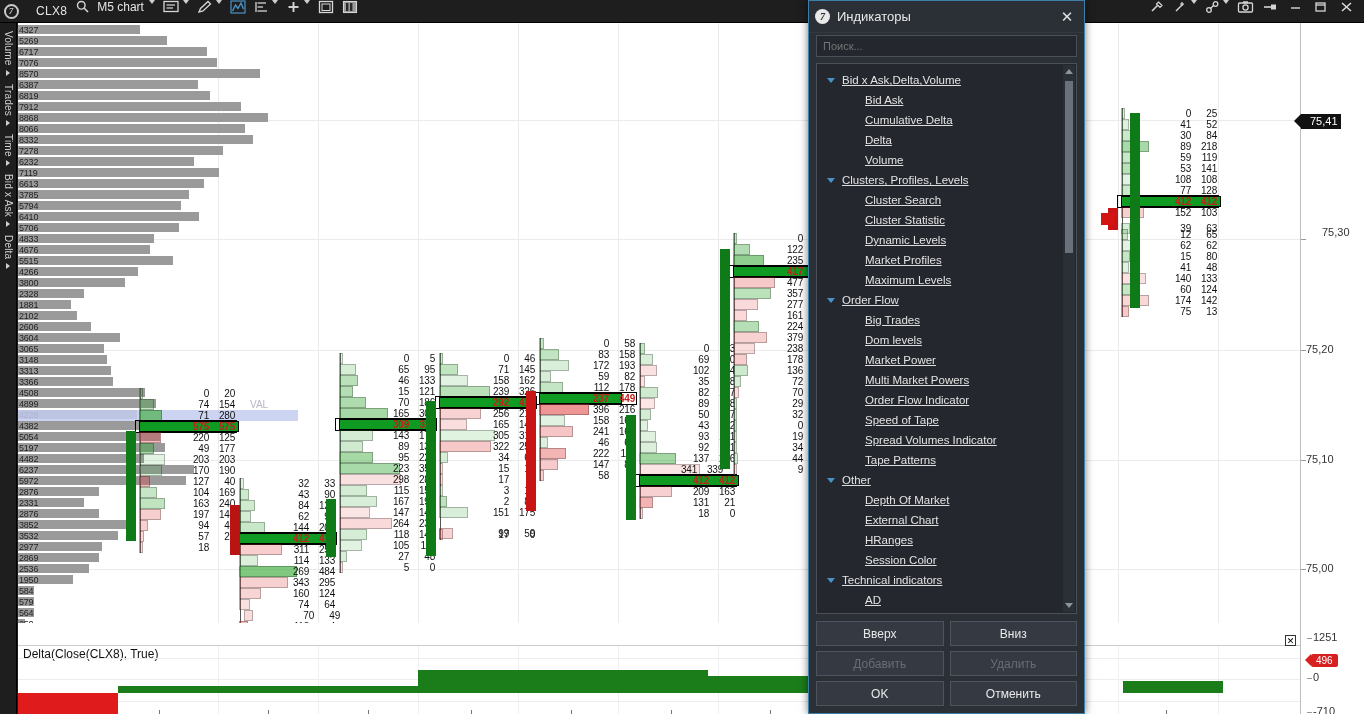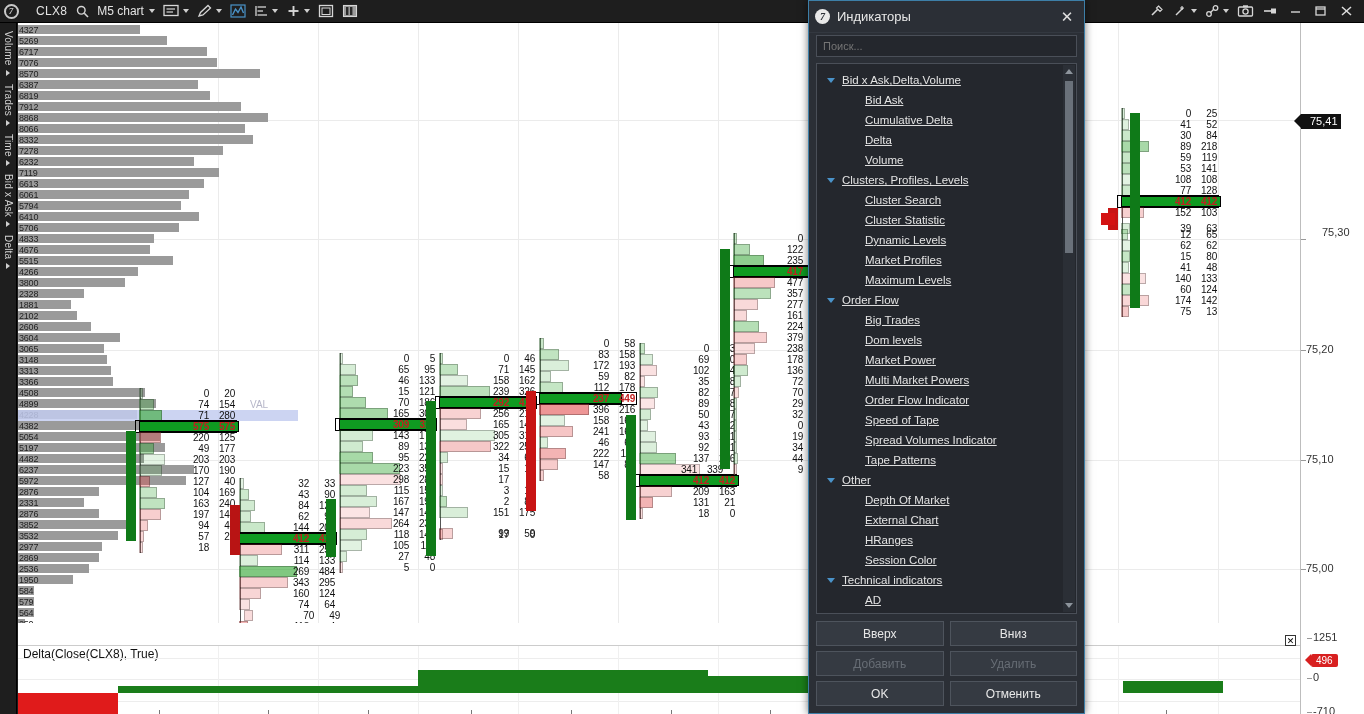--- a/index.html
+++ b/index.html
@@ -18,21 +18,21 @@
   .tb-logo{
     width:22px; height:22px; display:flex; align-items:center; justify-content:center;
     color:#cfcfcf; font-size:13px; font-weight:bold;
   }
   .tb-logo .circ{
     width:15px;height:15px;border-radius:50%;border:2px solid #c9c9c9;
     display:flex;align-items:center;justify-content:center;font-size:9px;
     font-style:italic;color:#c9c9c9;font-family:"Liberation Serif",serif;
   }
   .tb-sym{ color:#e4e4e4; font-size:12px; padding:0 5px 0 14px; letter-spacing:.3px;}
-  .tb-item{ display:flex; align-items:center; height:23px; padding:0 4px; color:#d6d6d6; cursor:default;}
+  .tb-item{ display:flex; align-items:flex-start; height:23px; padding:0 4px; color:#d6d6d6; cursor:default;}
   .tb-item svg{ display:block; }
   .tb-txt{ font-size:12px; color:#e4e4e4; padding-right:2px;}
   .caret{ width:0;height:0;border-left:3.5px solid transparent;border-right:3.5px solid transparent;
           border-top:4px solid #cfcfcf; margin-left:3px; }
   .tb-right{ margin-left:auto; display:flex; align-items:center; padding-right:4px;}
 
   
   #vtabs{
     position:absolute; left:0; top:23px; width:17px; height:691px;
     background:#1e1e1e; border-right:1px solid #000;
@@ -368,21 +368,21 @@
       <div class="vp-lbl" style="top: 113px;">8332</div>
       <div class="vp-row" style="top: 123px; width: 205px;"></div>
       <div class="vp-lbl" style="top: 124px;">7278</div>
       <div class="vp-row" style="top: 134px; width: 176px;"></div>
       <div class="vp-lbl" style="top: 135px;">6232</div>
       <div class="vp-row" style="top: 145px; width: 201px;"></div>
       <div class="vp-lbl" style="top: 146px;">7119</div>
       <div class="vp-row" style="top: 156px; width: 186px;"></div>
       <div class="vp-lbl" style="top: 157px;">6613</div>
       <div class="vp-row" style="top: 167px; width: 171px;"></div>
-      <div class="vp-lbl" style="top: 168px;">6061</div>
+      <div class="vp-lbl" style="top: 168px;">3785</div>
       <div class="vp-row" style="top: 178px; width: 163px;"></div>
       <div class="vp-lbl" style="top: 179px;">5794</div>
       <div class="vp-row" style="top: 189px; width: 181px;"></div>
       <div class="vp-lbl" style="top: 190px;">6410</div>
       <div class="vp-row" style="top: 200px; width: 161px;"></div>
       <div class="vp-lbl" style="top: 201px;">5706</div>
       <div class="vp-row" style="top: 211px; width: 136px;"></div>
       <div class="vp-lbl" style="top: 212px;">4833</div>
       <div class="vp-row" style="top: 222px; width: 132px;"></div>
       <div class="vp-lbl" style="top: 223px;">4676</div>

